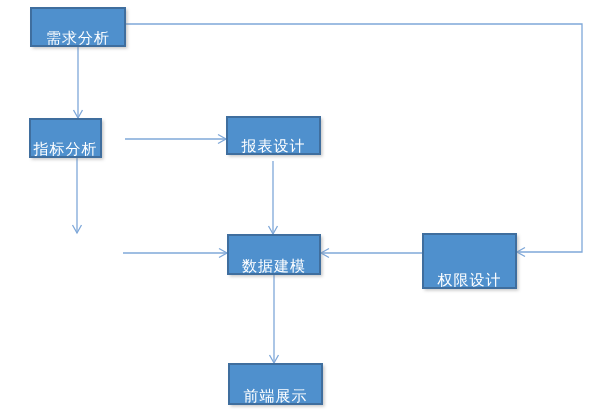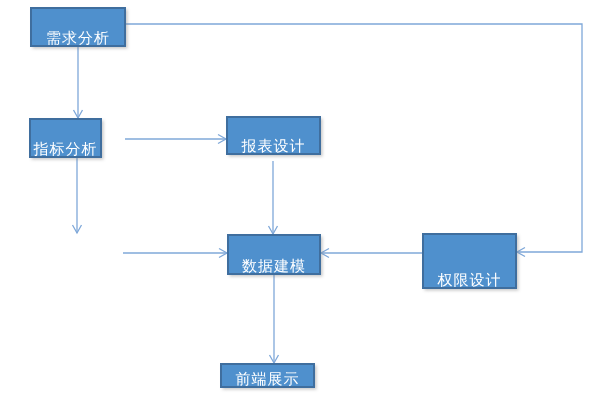--- a/index.html
+++ b/index.html
@@ -77,17 +77,17 @@
   </div>
   <div class="node" style="left: 226px; top: 116px; width: 95px; height: 39px;">
     <span class="label">报表设计</span>
   </div>
   <div class="node" style="left: 227px; top: 234px; width: 94px; height: 41px;">
     <span class="label">数据建模</span>
   </div>
   <div class="node" style="left: 422px; top: 233px; width: 95px; height: 56px;">
     <span class="label">权限设计</span>
   </div>
-  <div class="node" style="left: 220px; top: 363px; width: 95px; height: 25px;">
+  <div class="node" style="left: 228px; top: 363px; width: 95px; height: 42px;">
     <span class="label">前端展示</span>
   </div>
 
 </div>
 
 </body></html>

